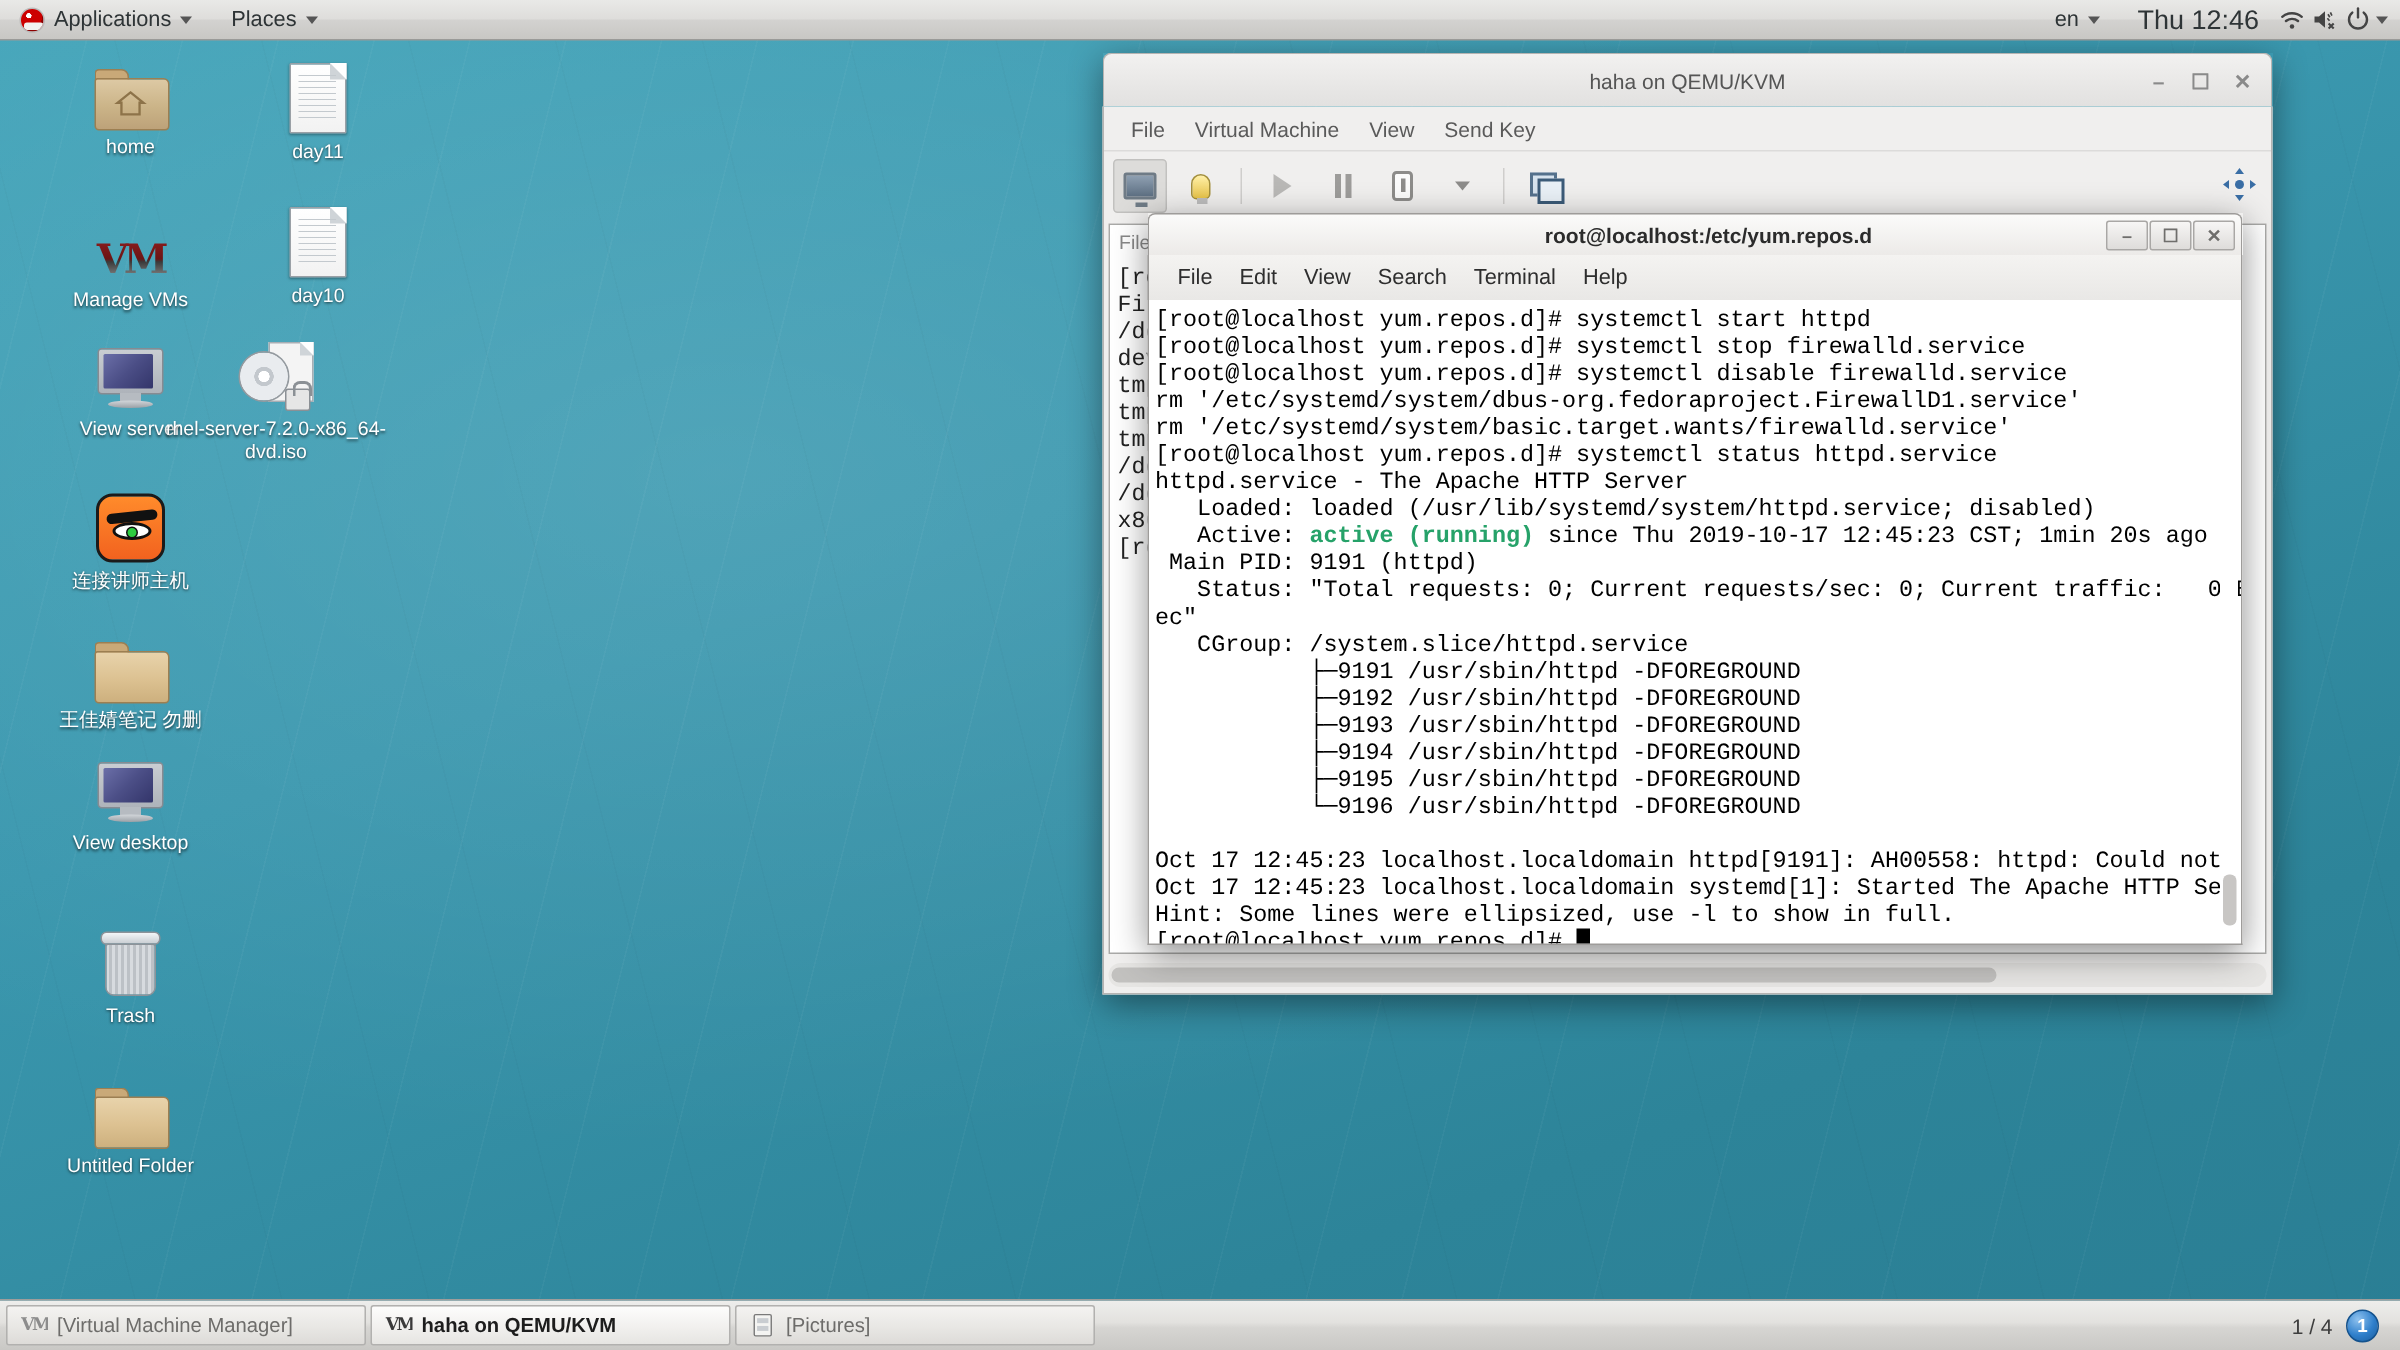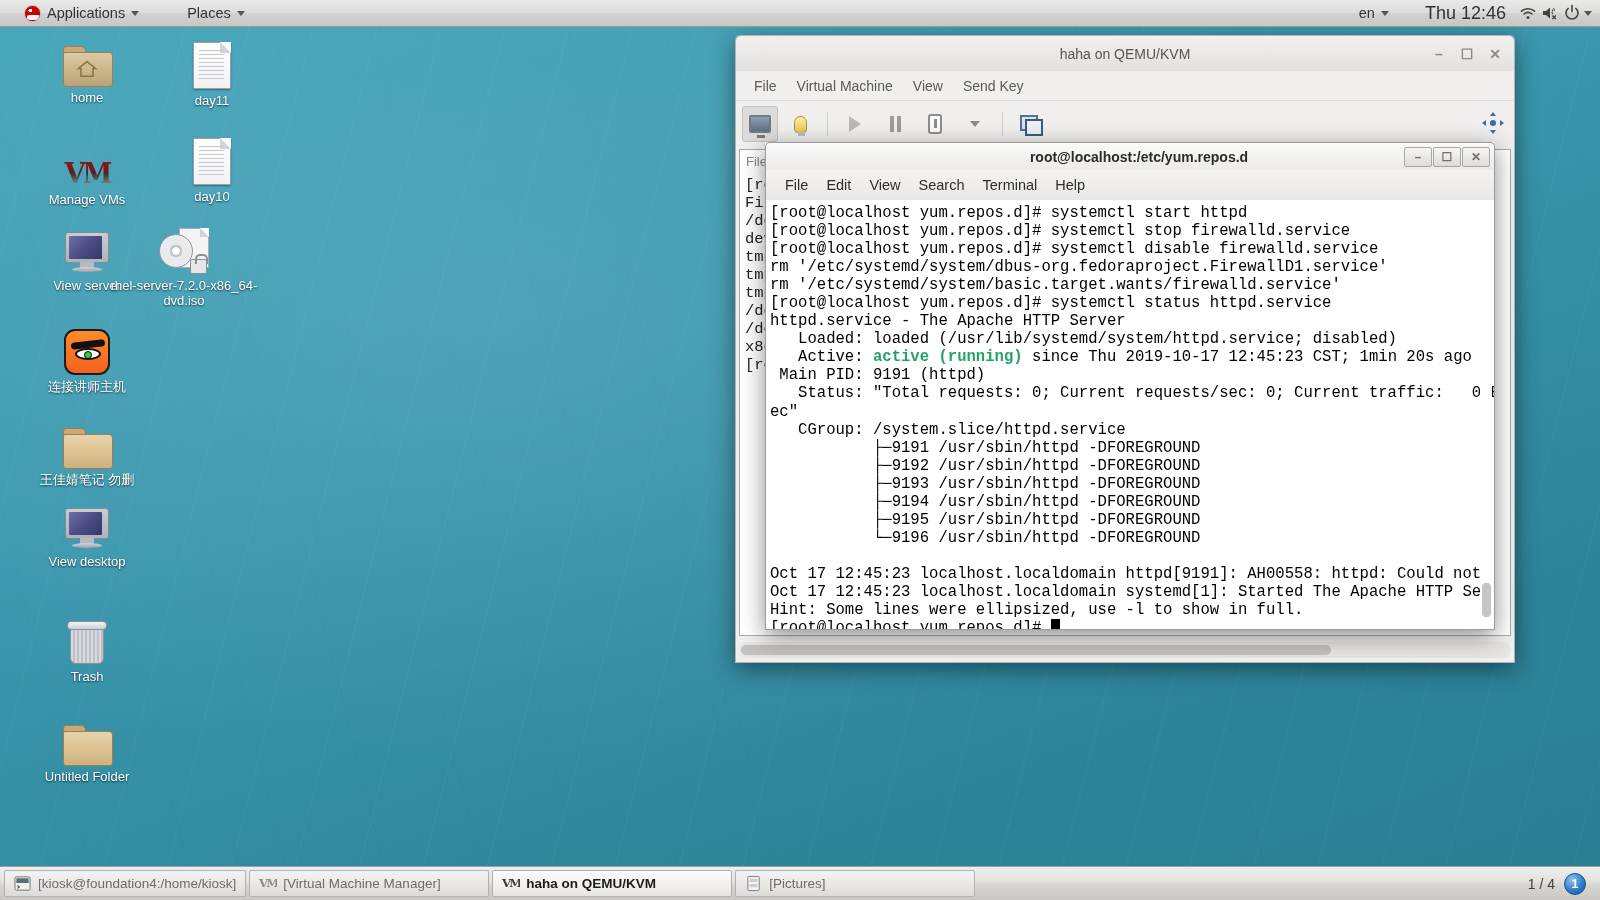--- a/index.html
+++ b/index.html
@@ -22,21 +22,21 @@
   }
 
   
   #top-panel{
     position:absolute; left:0; top:0; width:1600px; height:27px;
     background:linear-gradient(180deg,#e9e9e7 0%,#dedddb 48%,#d3d2d0 52%,#c8c7c4 100%);
     border-bottom:1px solid #9a9a98;
     display:flex; align-items:center; font-size:14px; color:#2e3436;
     z-index:50;
   }
-  .tp-item{ display:flex; align-items:center; gap:6px; padding:0 24px; height:27px; font-size:14.5px; }
+  .tp-item{ display:flex; align-items:center; gap:6px; padding:0 13px; height:27px; font-size:14.5px; }
   .rh-logo{ width:17px; height:17px; border-radius:50%;
      background:radial-gradient(circle at 35% 30%, #fff 0 12%, #cc0000 13% 62%, #8c0000 63% 100%);
      position:relative; overflow:hidden; border:1px solid #bbb; }
   .rh-logo:after{content:"";position:absolute;left:2px;bottom:1px;width:13px;height:5px;background:#f2f2f0;border-radius:2px;}
   .caret-dn{ width:0;height:0;border-left:4.5px solid transparent;border-right:4.5px solid transparent;border-top:5px solid #555; }
   #tp-right{ margin-left:auto; display:flex; align-items:center; gap:2px; padding-right:8px; }
   .tp-clock{ font-size:18px; padding:0 10px; font-weight:normal;}
   .ic{ width:20px; height:20px; display:inline-block; }
 
   
@@ -472,30 +472,20 @@
 Hint: Some lines were ellipsized, use -l to show in full.
 <span>[root@localhost yum.repos.d]# </span><span id="term-cursor"></span></div>
     <div id="term-vscroll">
         <i></i>
       </div>
   </div>
 </div>
 
 <div id="taskbar">
 
-  <div class="task">
-    <span class="task-ic">
-      <svg viewBox="0 0 18 18" width="17" height="17">
-          <rect x="1" y="2" width="16" height="14" rx="1.5" fill="#f2f2f0" stroke="#6b6b6b"></rect>
-          <rect x="2.5" y="3.5" width="13" height="5" fill="#5b6b7b"></rect>
-          <path d="M3.5 11l2.2 1.6-2.2 1.6" stroke="#444" fill="none" stroke-width="1.1"></path>
-        </svg>
-    </span>
-    <span>[kiosk@foundation4:/home/kiosk]</span>
-  </div>
 
   <div class="task">
     <span class="task-ic">
       <svg viewBox="0 0 20 14" width="18" height="14">
           <text x="0" y="12" font-family="DejaVu Serif, serif" font-size="13" font-weight="bold" fill="#8c8c8c" letter-spacing="-2">VM</text>
         </svg>
     </span>
     <span>[Virtual Machine Manager]</span>
   </div>
 

